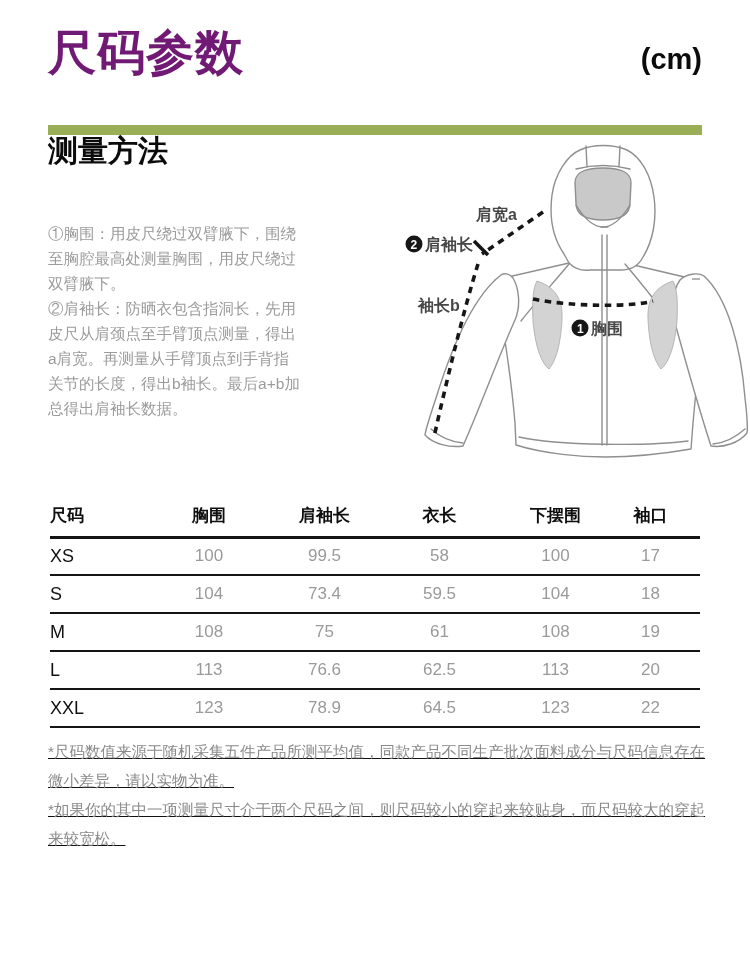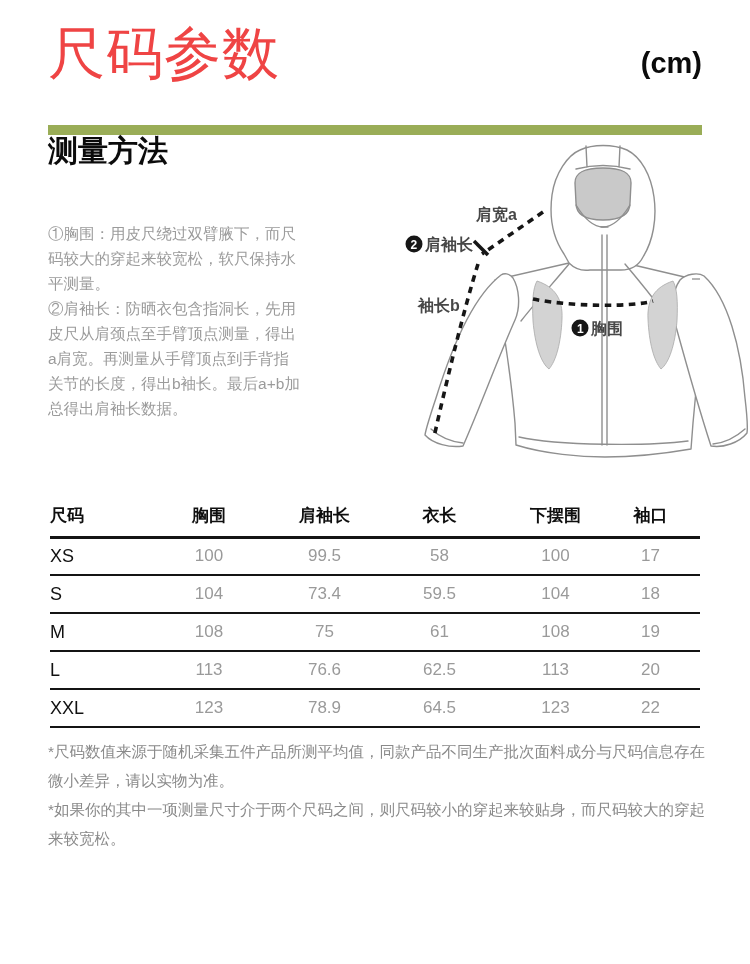--- a/index.html
+++ b/index.html
@@ -4,21 +4,21 @@
 <style>
   * { margin:0; padding:0; box-sizing:border-box; }
   html,body { width:750px; height:964px; background:#ffffff; overflow:hidden;
     font-family:"Liberation Sans", sans-serif; color:#111; }
 
   .page { position:relative; width:750px; height:964px; background:#fff; }
 
   
   .header { padding:24px 48px 0 48px; }
   .title-row { display:flex; justify-content:space-between; align-items:baseline; }
-  .page-title { font-size:57px; line-height:58px; font-weight:400; letter-spacing:1px; color:#ef4444; }
+  .page-title { font-size:48px; line-height:58px; font-weight:700; letter-spacing:1px; color:#701a75; }
   .unit { font-size:29px; font-weight:700; color:#0b0b0b; }
   .accent-bar { margin-top:43px; height:10px; background:#9aad57; }
 
   
   .measure { padding:0 48px; position:relative; }
   .measure-heading { font-size:30px; line-height:32px; font-weight:800; color:#0b0b0b; }
   .measure-text { margin-top:54px; width:252px; font-size:15.5px; line-height:25px; color:#9b9b9b; }
   .measure-text p { margin:0; }
 
   .diagram { position:absolute; left:383px; top:-12px; width:365px; height:355px; }
@@ -31,40 +31,40 @@
   table { width:650px; border-collapse:collapse; table-layout:fixed; }
   thead th { height:42px; vertical-align:middle; font-size:17px; font-weight:700; color:#0f0f0f;
     border-bottom:3px solid #141414; text-align:center; }
   thead th:first-child { text-align:left; }
   tbody td { height:38px; vertical-align:middle; font-size:17px; color:#9a9a9a;
     border-bottom:2px solid #141414; text-align:center;margin-top:20px; }
   tbody td:first-child { text-align:left; font-size:18px; font-weight:500; color:#111; }
   thead th:last-child, tbody td:last-child { text-align:center; padding-right:12px; }
 
   
-  .footnotes { margin:9px 36px 0 48px; }
+  .footnotes { margin:9px 36px 0 48px;text-decoration:underline; }
   .footnotes p { font-size:15.5px; line-height:29px; color:#8a8a8a; }
 </style>
 </head>
 <body>
 
 <div class="page">
 
   <div class="header">
     <div class="title-row">
       <div class="page-title">尺码参数</div>
       <div class="unit">(cm)</div>
     </div>
     <div class="accent-bar"></div>
   </div>
 
   <div class="measure">
     <div class="measure-heading">测量方法</div>
     <div class="measure-text">
-      <p>①胸围：用皮尺绕过双臂腋下，而尺码较大的穿起来较宽松，软尺保持水平测量。</p>
+      <p>①胸围：用皮尺绕过双臂腋下，围绕至胸腔最高处测量胸围，用皮尺绕过双臂腋下。</p>
       <p>②肩袖长：防晒衣包含指洞长，先用皮尺从肩颈点至手臂顶点测量，得出a肩宽。再测量从手臂顶点到手背指关节的长度，得出b袖长。最后a+b加总得出肩袖长数据。</p>
     </div>
 
     <div class="diagram">
       <svg width="365" height="355" viewBox="0 0 365 355">
         <g stroke="#8f8f8f" stroke-width="1.4" fill="#ffffff" stroke-linejoin="round" stroke-linecap="round">
 
           <path d="M 186,140 L 112,157
                    C 120,202 128,252 132,300 L 133,322
                    C 162,331 198,334 222,334

